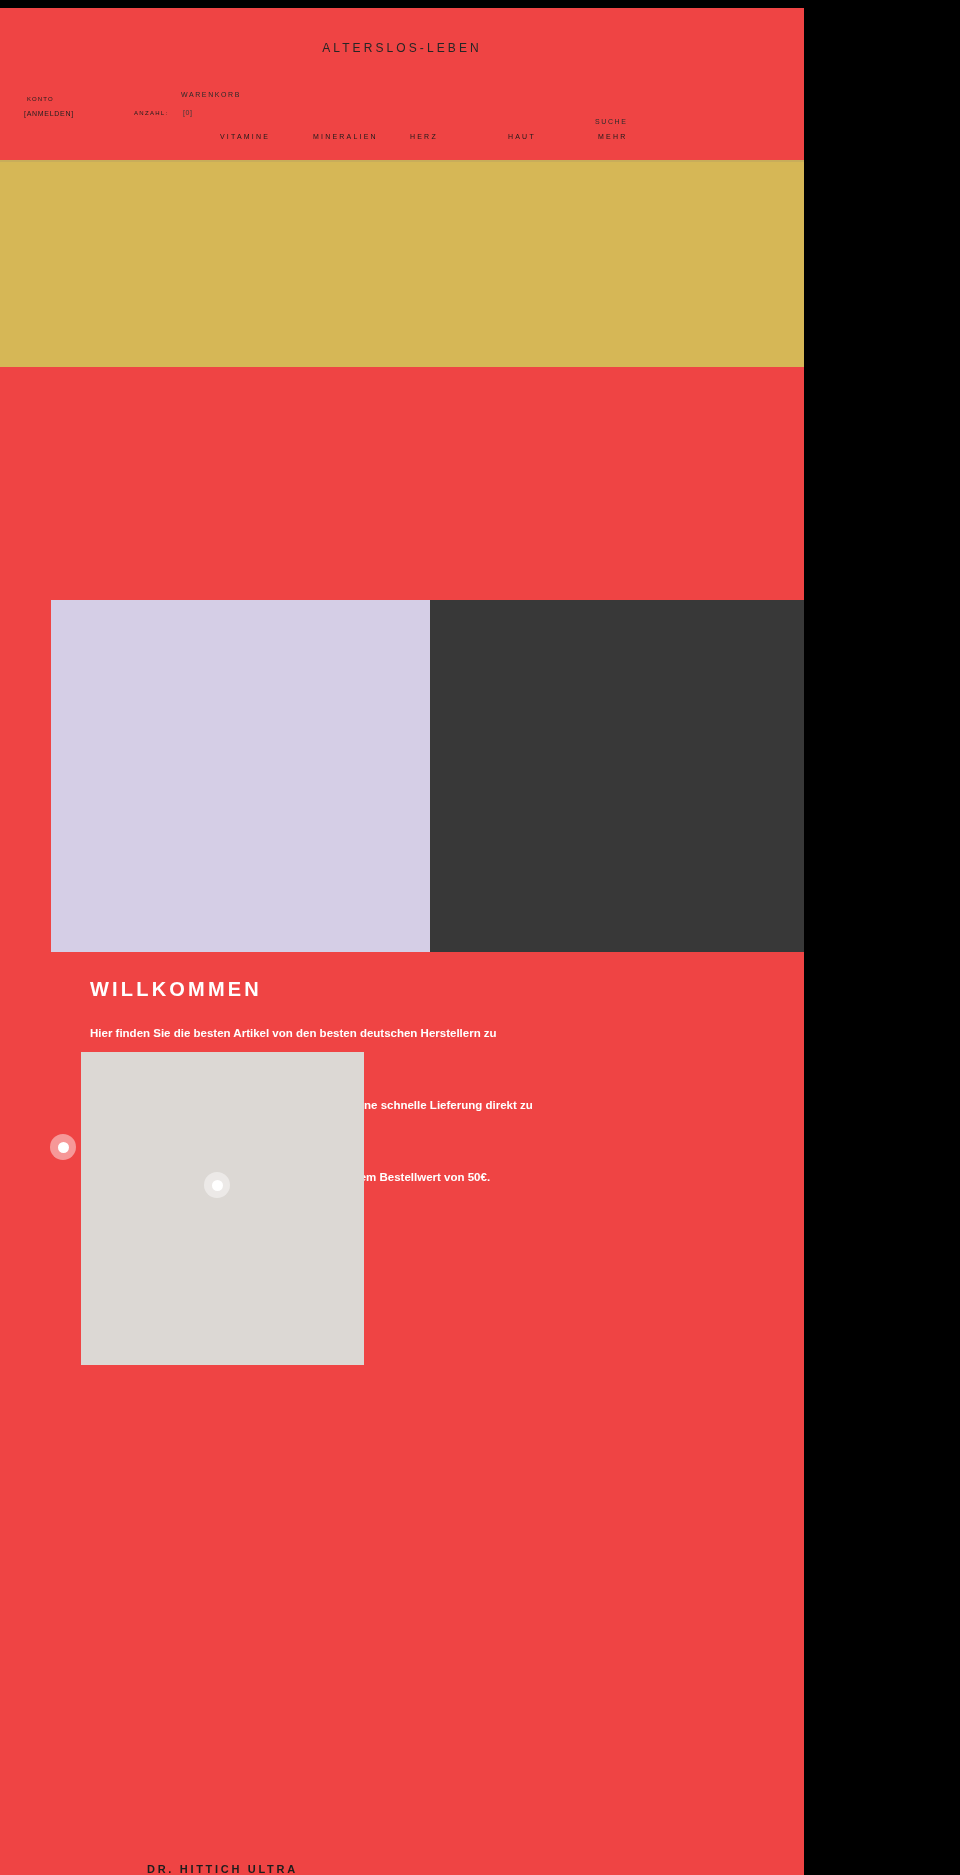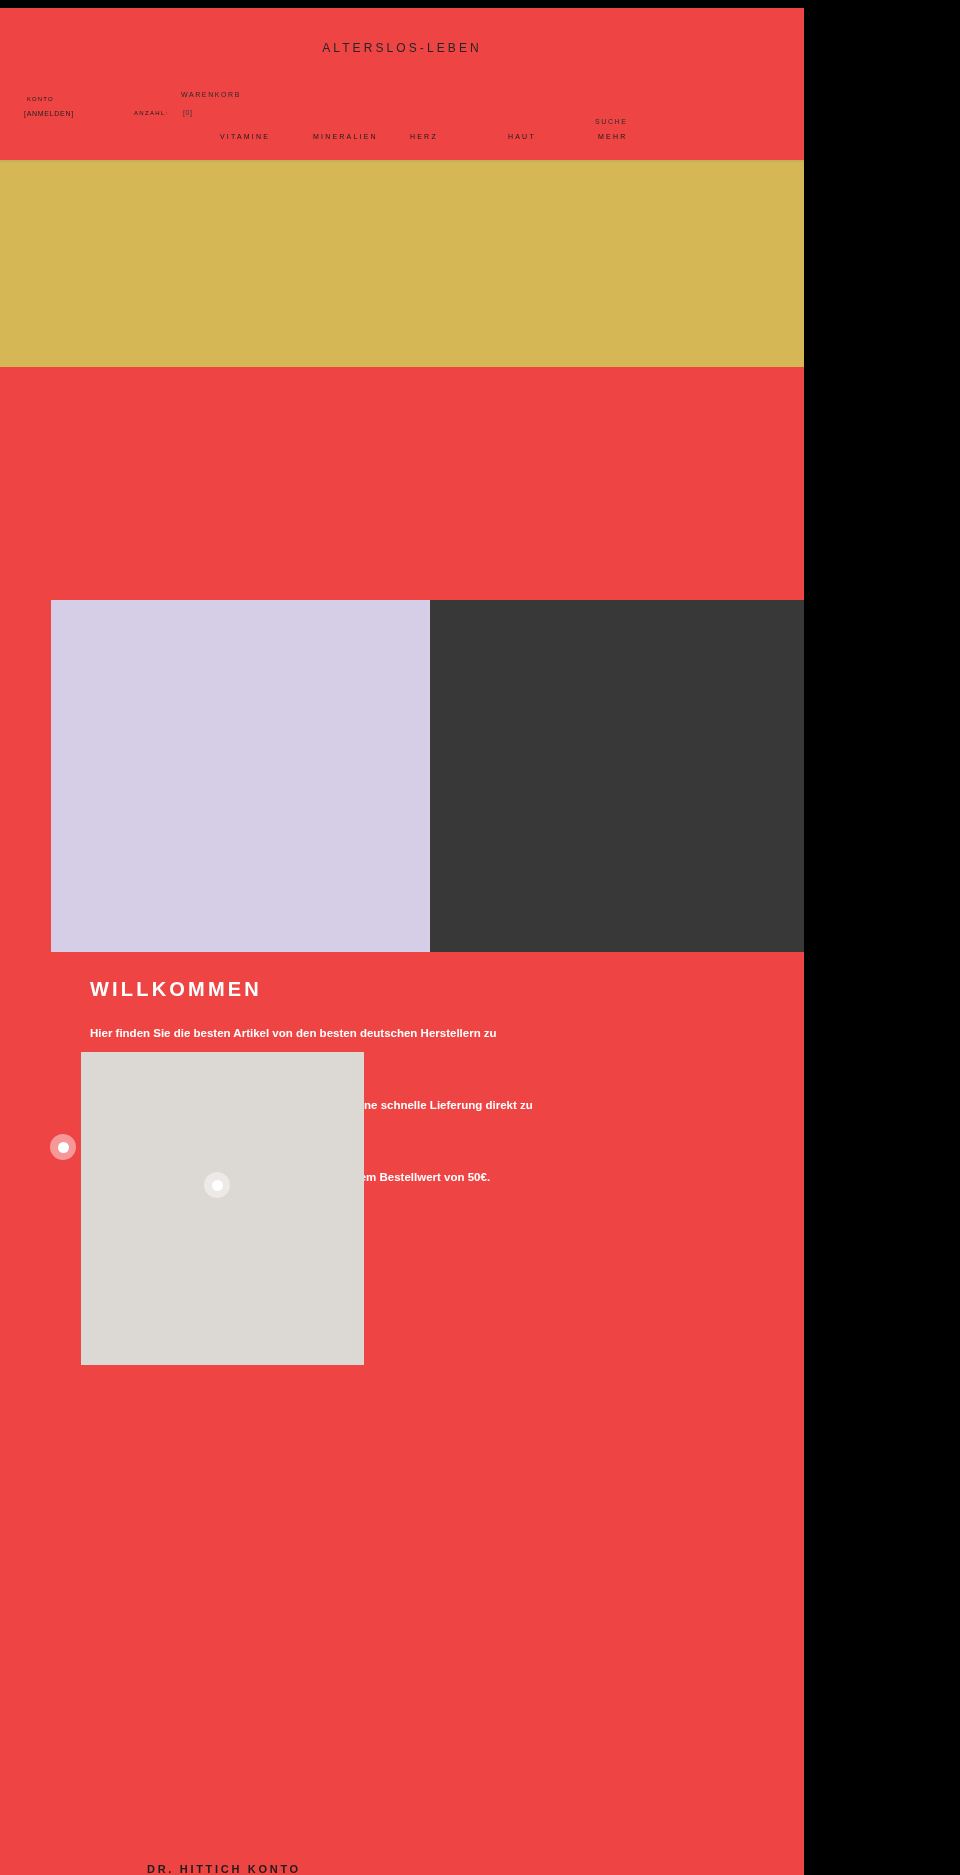--- a/index.html
+++ b/index.html
@@ -256,15 +256,15 @@
       <p>Hier finden Sie die besten Artikel von den besten deutschen Herstellern zu günstigen Preisen.</p>
       <p>Wir bieten Ihnen eine persönliche Beratung und eine schnelle Lieferung direkt zu Ihnen nach Hause.</p>
       <p>Versandkostenfrei innerhalb Deutschlands ab einem Bestellwert von 50€.</p>
     </div>
   </div>
 
   <div class="map-block"></div>
   <div class="map-dot d1"></div>
   <div class="map-dot d2"></div>
 
-  <div class="footer-brand">DR. HITTICH KONTO</div>
+  <div class="footer-brand">DR. HITTICH ULTRA</div>
 
 </div>
 
 </body></html>

